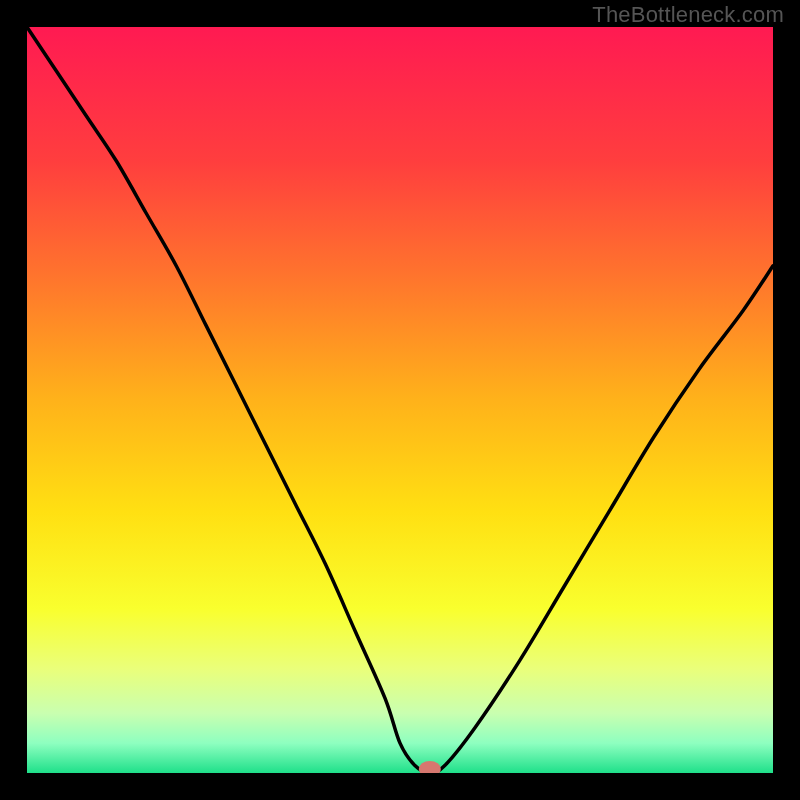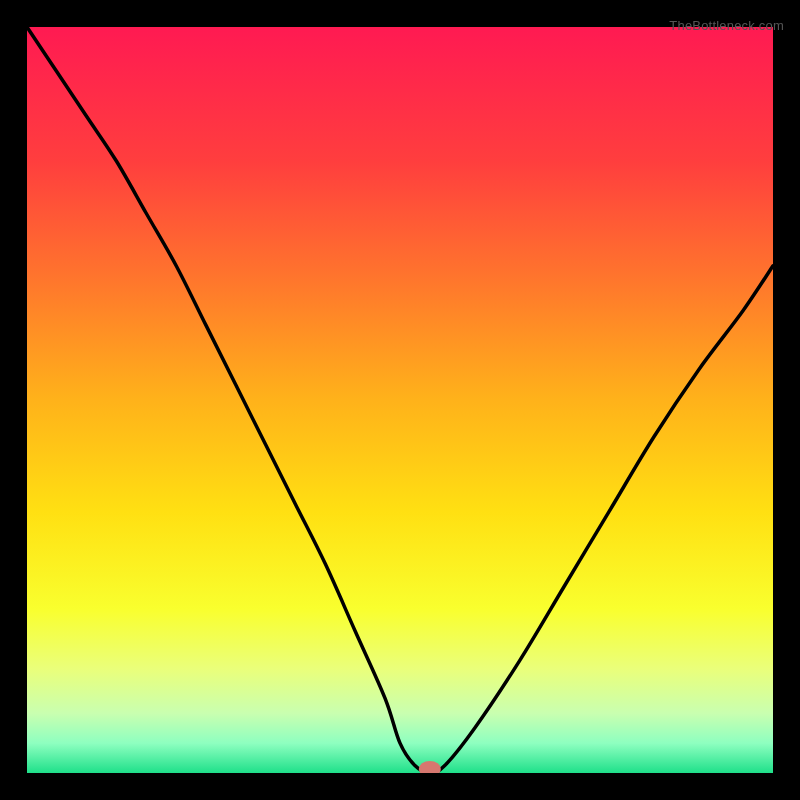--- a/index.html
+++ b/index.html
@@ -24,24 +24,23 @@
     left: 14px;
     top: 14px;
     width: 746px;
     height: 746px;
   }
   .attribution {
     position: absolute;
     top: 2px;
     right: 16px;
     color: #555;
-    font-size: 13px;
+    font-size: 22px;
     font-weight: 500;
     letter-spacing: 0.2px;
-    margin-top: 16px;
   }
   svg { display: block; }
 </style>
 </head>
 <body>
 
 <div class="frame">
   <div class="plot-area">
     <svg id="chart-svg" width="746" height="746" viewBox="0 0 746 746">
         <defs>

